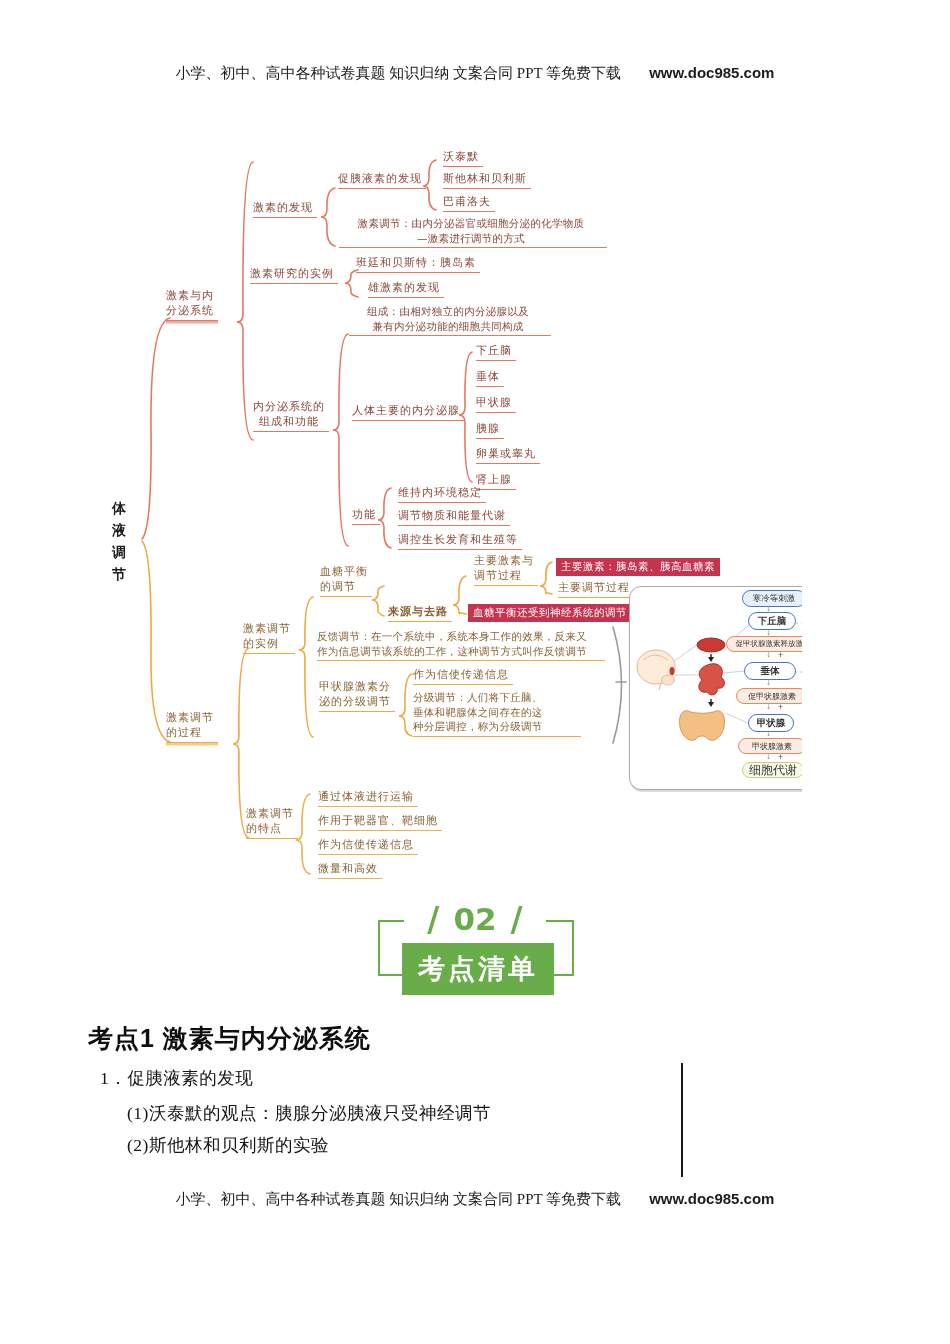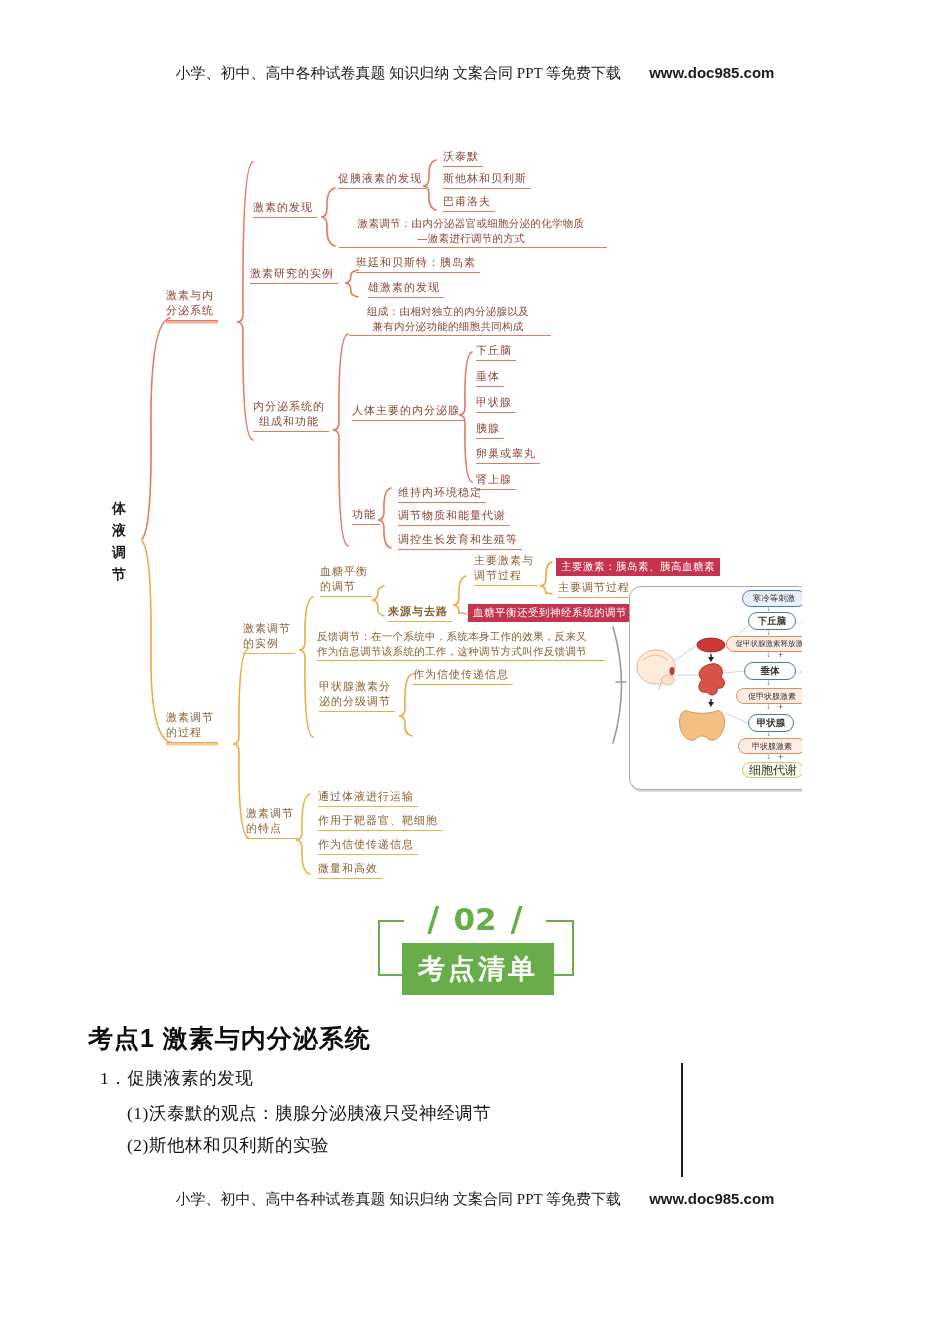--- a/index.html
+++ b/index.html
@@ -127,20 +127,23 @@
   <div class="mm a" style="left:474px;top:553px;">主要激素与
 调节过程</div>
   <div class="badge" style="left:556px;top:558px;">主要激素：胰岛素、胰高血糖素</div>
   <div class="mm a" style="left:558px;top:580px;">主要调节过程</div>
   <div class="badge" style="left:468px;top:604px;">血糖平衡还受到神经系统的调节</div>
   <div class="mm a long" style="left:317px;top:629px;width:284px;">反馈调节：在一个系统中，系统本身工作的效果，反来又
 作为信息调节该系统的工作，这种调节方式叫作反馈调节</div>
   <div class="mm a" style="left:319px;top:679px;">甲状腺激素分
 泌的分级调节</div>
   <div class="mm a" style="left:413px;top:667px;">作为信使传递信息</div>
+  <div class="mm a long" style="left:413px;top:690px;width:164px;">分级调节：人们将下丘脑、
+垂体和靶腺体之间存在的这
+种分层调控，称为分级调节</div>
 
   <div class="mm a" style="left:246px;top:806px;">激素调节
 的特点</div>
   <div class="mm f" style="left:318px;top:789px;">通过体液进行运输</div>
   <div class="mm f" style="left:318px;top:813px;">作用于靶器官、靶细胞</div>
   <div class="mm f" style="left:318px;top:837px;">作为信使传递信息</div>
   <div class="mm f" style="left:318px;top:861px;">微量和高效</div>
 
   <div class="panel">
     <svg width="214" height="200" viewBox="0 0 214 200" style="position:absolute;left:0;top:0;">

